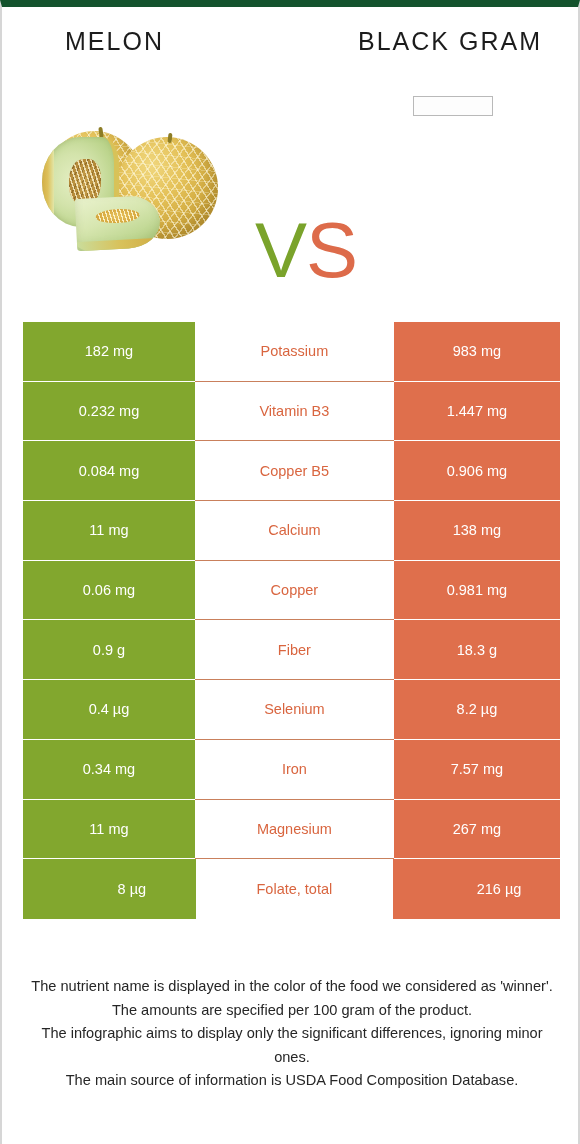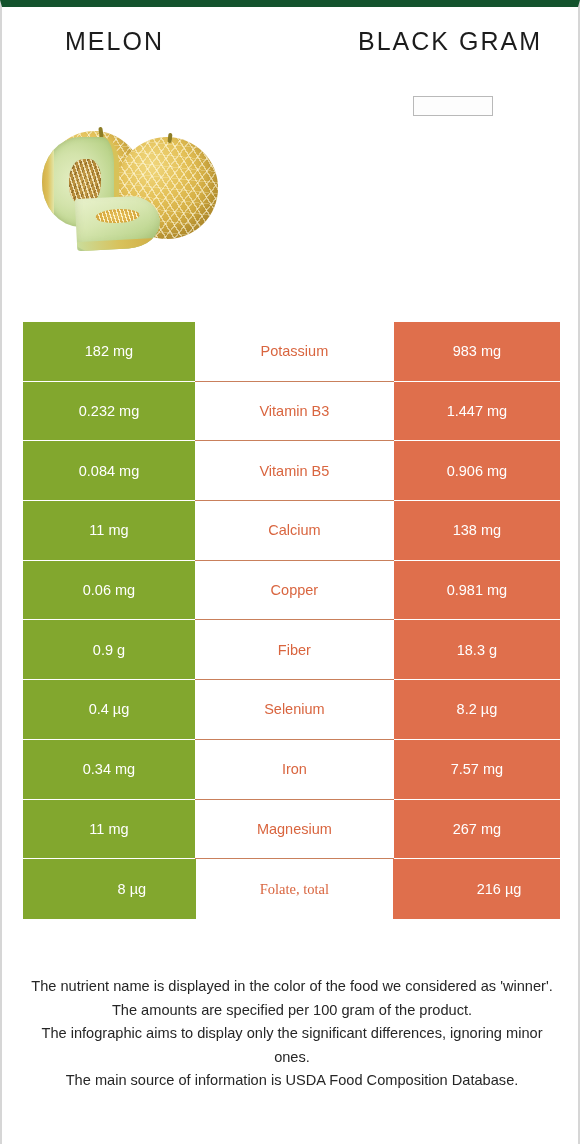--- a/index.html
+++ b/index.html
@@ -233,21 +233,21 @@
     border-bottom: 1.2px solid #c9805c;
   }
   .cell-right {
     width: 173px;
     background: #df6f4c;
     color: #ffffff;
     border-bottom: 1.6px solid #ffffff;
   }
   .row:last-child .cell-left,
   .row:last-child .cell-right { border-bottom: none; padding-left: 45px; }
-  .row:last-child .cell-mid  { border-bottom: none; font-family: Liberation Serif, serif; }
+  .row:last-child .cell-mid  { border-bottom: none; }
 
   
   .footer {
     position: absolute;
     left: 20px;
     top: 968px;
     width: 540px;
     text-align: center;
     font-size: 14.6px;
     line-height: 23.5px;
@@ -277,39 +277,40 @@
         <div class="m-seeds"></div>
       </div>
       <div class="m-wedge">
         <div class="m-wedge-seeds"></div>
         <div class="m-wedge-rind"></div>
       </div>
     </div>
 
     <div class="placeholder-box"></div>
 
+    <div class="vs"><span class="v">V</span><span class="s">S</span></div>
   </div>
 
   <div class="table">
 
     <div class="row">
       <div class="cell cell-left">182 mg</div>
       <div class="cell cell-mid">Potassium</div>
       <div class="cell cell-right">983 mg</div>
     </div>
 
     <div class="row">
       <div class="cell cell-left">0.232 mg</div>
       <div class="cell cell-mid">Vitamin B3</div>
       <div class="cell cell-right">1.447 mg</div>
     </div>
 
     <div class="row">
       <div class="cell cell-left">0.084 mg</div>
-      <div class="cell cell-mid">Vitamin B5</div>
+      <div class="cell cell-mid">Copper B5</div>
       <div class="cell cell-right">0.906 mg</div>
     </div>
 
     <div class="row">
       <div class="cell cell-left">11 mg</div>
       <div class="cell cell-mid">Calcium</div>
       <div class="cell cell-right">138 mg</div>
     </div>
 
     <div class="row">

